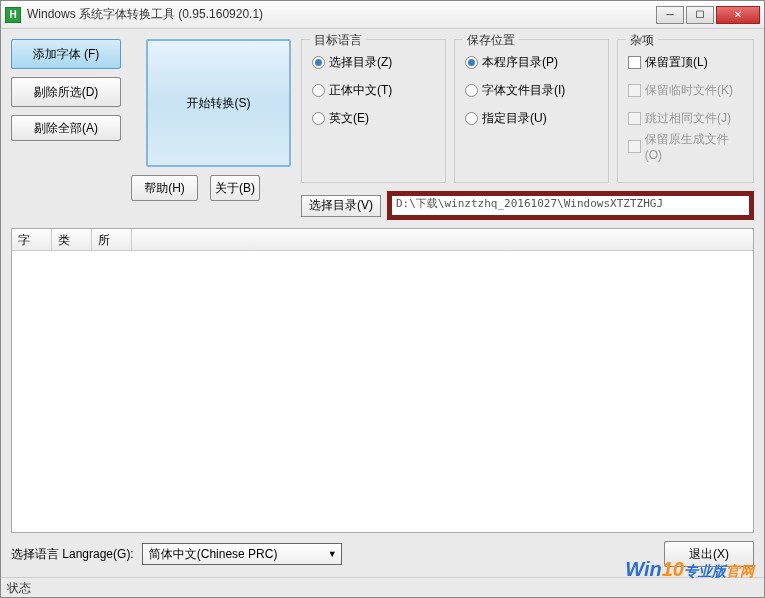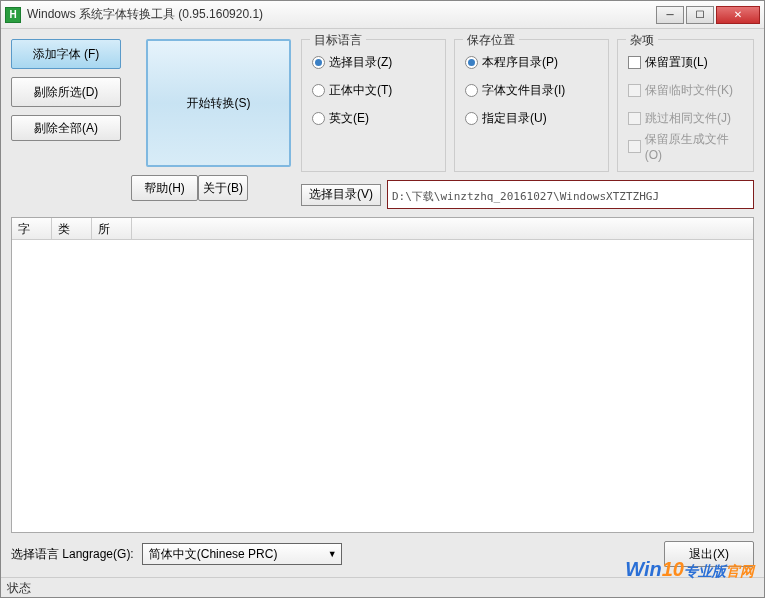--- a/index.html
+++ b/index.html
@@ -12,32 +12,32 @@
 .win-btn { width: 28px; height: 18px; border: 1px solid #888; margin-left: 2px; display: flex; align-items: center; justify-content: center; font-size: 10px; background: linear-gradient(#f5f5f5, #ddd); cursor: pointer; }
 .win-btn.close { width: 44px; background: linear-gradient(#e57373, #c93030); color: #fff; border-color: #a02020; }
 .content { padding: 10px; height: calc(100% - 28px - 20px); display: flex; flex-direction: column; }
 .top-row { display: flex; gap: 10px; }
 .left-buttons { display: flex; flex-direction: column; gap: 8px; width: 110px; }
 .btn { height: 26px; border: 1px solid #888; background: linear-gradient(#fdfdfd, #e8e8e8); cursor: pointer; display: flex; align-items: center; justify-content: center; border-radius: 2px; }
 .btn.tall { height: 30px; }
 .btn.blue { background: linear-gradient(#d5ecf9, #a8d7f0); border-color: #5a9ac9; }
 .start-conv { width: 145px; height: 128px; border: 2px solid #7fb8e0; background: linear-gradient(#e6f3fb, #c8e3f3 50%, #d8ecf7); display: flex; align-items: center; justify-content: center; border-radius: 2px; cursor: pointer; margin-left: 15px; }
 .groups { display: flex; gap: 8px; flex: 1; }
-.group { border: 1px solid #ccc; padding: 8px 10px 11px; position: relative; background: #eaeaea; }
+.group { border: 1px solid #ccc; padding: 8px 10px 22px; position: relative; background: #eaeaea; }
 .group-title { position: absolute; top: -8px; left: 8px; background: #eaeaea; padding: 0 4px; color: #333; }
 .grp-target { width: 145px; }
 .grp-save { width: 155px; }
 .grp-misc { flex: 1; }
 .radio-row, .check-row { display: flex; align-items: center; height: 28px; gap: 4px; }
 .radio-dot, .check-box { width: 13px; height: 13px; border: 1px solid #888; background: #fff; display: inline-flex; align-items: center; justify-content: center; }
 .radio-dot { border-radius: 50%; }
 .radio-dot.checked::after { content: ""; width: 7px; height: 7px; background: #3a7fc4; border-radius: 50%; }
 .check-row.disabled { color: #999; }
 .check-row.disabled .check-box { border-color: #bbb; background: #f2f2f2; }
-.path-input { flex: 1; height: 29px; border: 1px solid #7f1d1d; background: #fff; padding: 8px 4px; color: #555; font-family: Consolas, monospace; font-size: 11px; }
+.path-input { flex: 1; height: 29px; border: 5px solid #7f1d1d; background: #fff; padding: 0 4px; color: #555; font-family: Consolas, monospace; font-size: 11px; }
 .path-btn { height: 22px; width: 80px; border: 1px solid #888; background: linear-gradient(#fdfdfd,#e8e8e8); cursor: pointer; display: flex; align-items: center; justify-content: center; }
 .list-area { flex: 1; margin-top: 8px; border: 1px solid #aaa; background: #fff; display: flex; flex-direction: column; }
 .list-header { height: 22px; border-bottom: 1px solid #ccc; display: flex; background: linear-gradient(#fdfdfd,#ececec); }
 .col { border-right: 1px solid #ccc; padding: 3px 6px; }
 .col:nth-child(1){width:40px;} .col:nth-child(2){width:40px;} .col:nth-child(3){width:40px;}
 .list-body { flex: 1; }
 .bottom-row { display: flex; align-items: center; gap: 8px; margin-top: 8px; }
 .lang-label { }
 .lang-select { width: 200px; height: 22px; border: 1px solid #666; background: linear-gradient(#fff,#eee); display: flex; align-items: center; justify-content: space-between; padding: 0 4px 0 6px; cursor: pointer; }
 .lang-select .arrow { font-size: 9px; }
@@ -67,21 +67,21 @@
   <div class="content">
     <div class="top-row">
       <div class="left-buttons">
         <div class="btn tall blue">添加字体 (F)</div>
         <div class="btn tall">剔除所选(D)</div>
         <div class="btn">剔除全部(A)</div>
       </div>
 
       <div style="display:flex;flex-direction:column;gap:8px;">
         <div class="start-conv">开始转换(S)</div>
-        <div style="display:flex;gap:0;">
+        <div style="display:flex;gap:12px;">
           <div class="btn sm" style="width:67px">帮助(H)</div>
           <div class="btn sm" style="width:50px">关于(B)</div>
         </div>
       </div>
 
       <div style="display:flex;flex-direction:column;flex:1;gap:8px;">
         <div class="groups">
           <div class="group grp-target">
             <div class="group-title">目标语言</div>
             <div class="radio-row">

